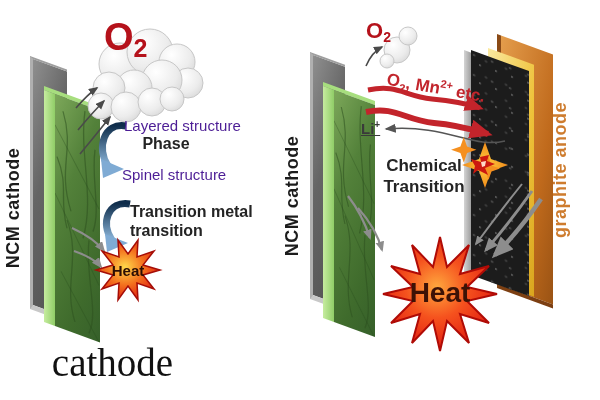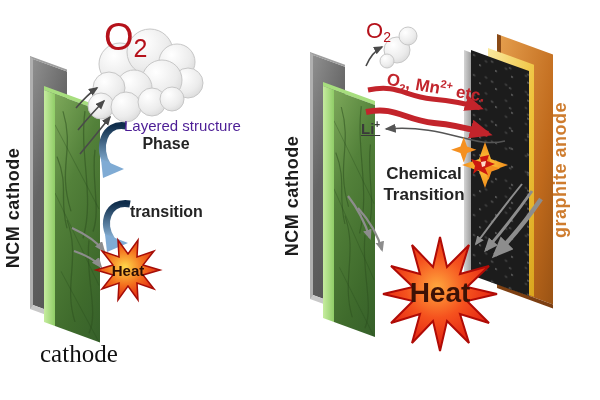--- a/index.html
+++ b/index.html
@@ -25,38 +25,38 @@
     background-image:
       radial-gradient(circle at 3px 4px,#454545 1px,transparent 1.6px),
       radial-gradient(circle at 9px 12px,#555 .9px,transparent 1.4px),
       radial-gradient(circle at 15px 6px,#383838 1.1px,transparent 1.7px),
       radial-gradient(circle at 6px 16px,#5d5d5d .8px,transparent 1.3px);
     background-size:18px 20px,16px 18px,20px 16px,14px 15px;}
   
   .vtext{position:absolute;white-space:nowrap;transform:translate(-50%,-50%) rotate(-90deg);}
   .ncm{font-size:18px;font-weight:bold;color:#1c1c1c;letter-spacing:.5px;}
   .anode-label{font-size:18px;font-weight:bold;color:#ce7c2e;letter-spacing:.5px;}
-  .o2big{color:#b5121b;font-weight:normal;line-height:1;}
+  .o2big{color:#b5121b;font-weight:bold;line-height:1;}
   .o2big .sym{font-size:38px;}
   .o2big sub{font-size:25px;vertical-align:-7px;}
   .o2small .sym{font-size:22px;}
   .o2small sub{font-size:14px;vertical-align:-4px;}
   .lbl{color:#4c1d95;font-size:15px;line-height:18px;}
   .lbl-b{color:#242424;font-size:16px;font-weight:bold;line-height:19px;}
   .species{color:#c2252c;font-weight:bold;font-size:17px;white-space:nowrap;
            transform:rotate(10deg);transform-origin:0 50%;}
   .species sub{font-size:11px;}
   .species sup{font-size:11px;}
   .species .sep{margin-right:5px;}
   .species .etc{margin-left:4px;}
   .li-lbl{color:#3a3a3a;font-size:15px;font-weight:bold;}
   .li-lbl sup{font-size:10px;}
   .heat-sm{font-size:15px;font-weight:bold;color:#2b0e04;transform:translate(-50%,-50%);}
   .heat-big{font-size:28px;font-weight:bold;color:#3d1206;transform:translate(-50%,-50%);}
-  .caption{font-family:"Liberation Serif",serif;font-size:25px;color:#111;text-align:left;}
+  .caption{font-family:"Liberation Serif",serif;font-size:39px;color:#111;text-align:center;}
   svg{display:block;}
   .overlay{pointer-events:none;}
 </style>
 </head>
 <body>
 
 <div class="stage">
 
   <div class="abs z1" style="left:30px;top:56px;width:34px;height:246px;">
       <div class="plate-gray skew" style="width:100%;height:100%;"></div>
@@ -152,22 +152,24 @@
   </div>
 
   <div class="abs z3 o2big" style="left:104px;top:18px;">
     <span class="sym">O</span><sub>2</sub>
   </div>
 
   <div class="abs z3 lbl" style="left:124px;top:117px;">Layered structure</div>
   <div class="abs z3 lbl-b" style="left:118px;top:134px;width:96px;text-align:center;">
     <div>Phase</div>
   </div>
+  <div class="abs z3 lbl" style="left:122px;top:166px;">Spinel structure</div>
 
   <div class="abs z3 lbl-b" style="left:130px;top:202px;">
+    <div>Transition metal</div>
     <div>transition</div>
   </div>
 
   <div class="abs z3 heat-sm" style="left:128px;top:270px;">Heat</div>
 
   <div class="abs z3 caption" style="left:40px;top:340px;width:145px;">cathode</div>
 
   <div class="abs z1" style="left:310px;top:52px;width:32px;height:240px;">
       <div class="plate-gray skew" style="width:100%;height:100%;"></div>
     </div>
@@ -283,21 +285,21 @@
   </div>
 
   <div class="abs z3 species" style="left:387px;top:68px;">
     <span>O</span><sub>2</sub><span class="sep">,</span><span>Mn</span><sup>2+</sup><span class="etc">etc.</span>
   </div>
 
   <div class="abs z3 li-lbl" style="left:361px;top:119px;text-decoration:underline;">
     <span>Li</span><sup>+</sup>
   </div>
 
-  <div class="abs z3 lbl-b" style="left:383px;top:155px;width:82px;text-align:center;font-size:17px;line-height:21px;margin-top:8px;">
+  <div class="abs z3 lbl-b" style="left:383px;top:155px;width:82px;text-align:center;font-size:17px;line-height:21px;">
     <div>Chemical</div>
     <div>Transition</div>
   </div>
 
   <div class="abs z3 heat-big" style="left:440px;top:293px;">Heat</div>
 
 
 </div>
 
 </body></html>

